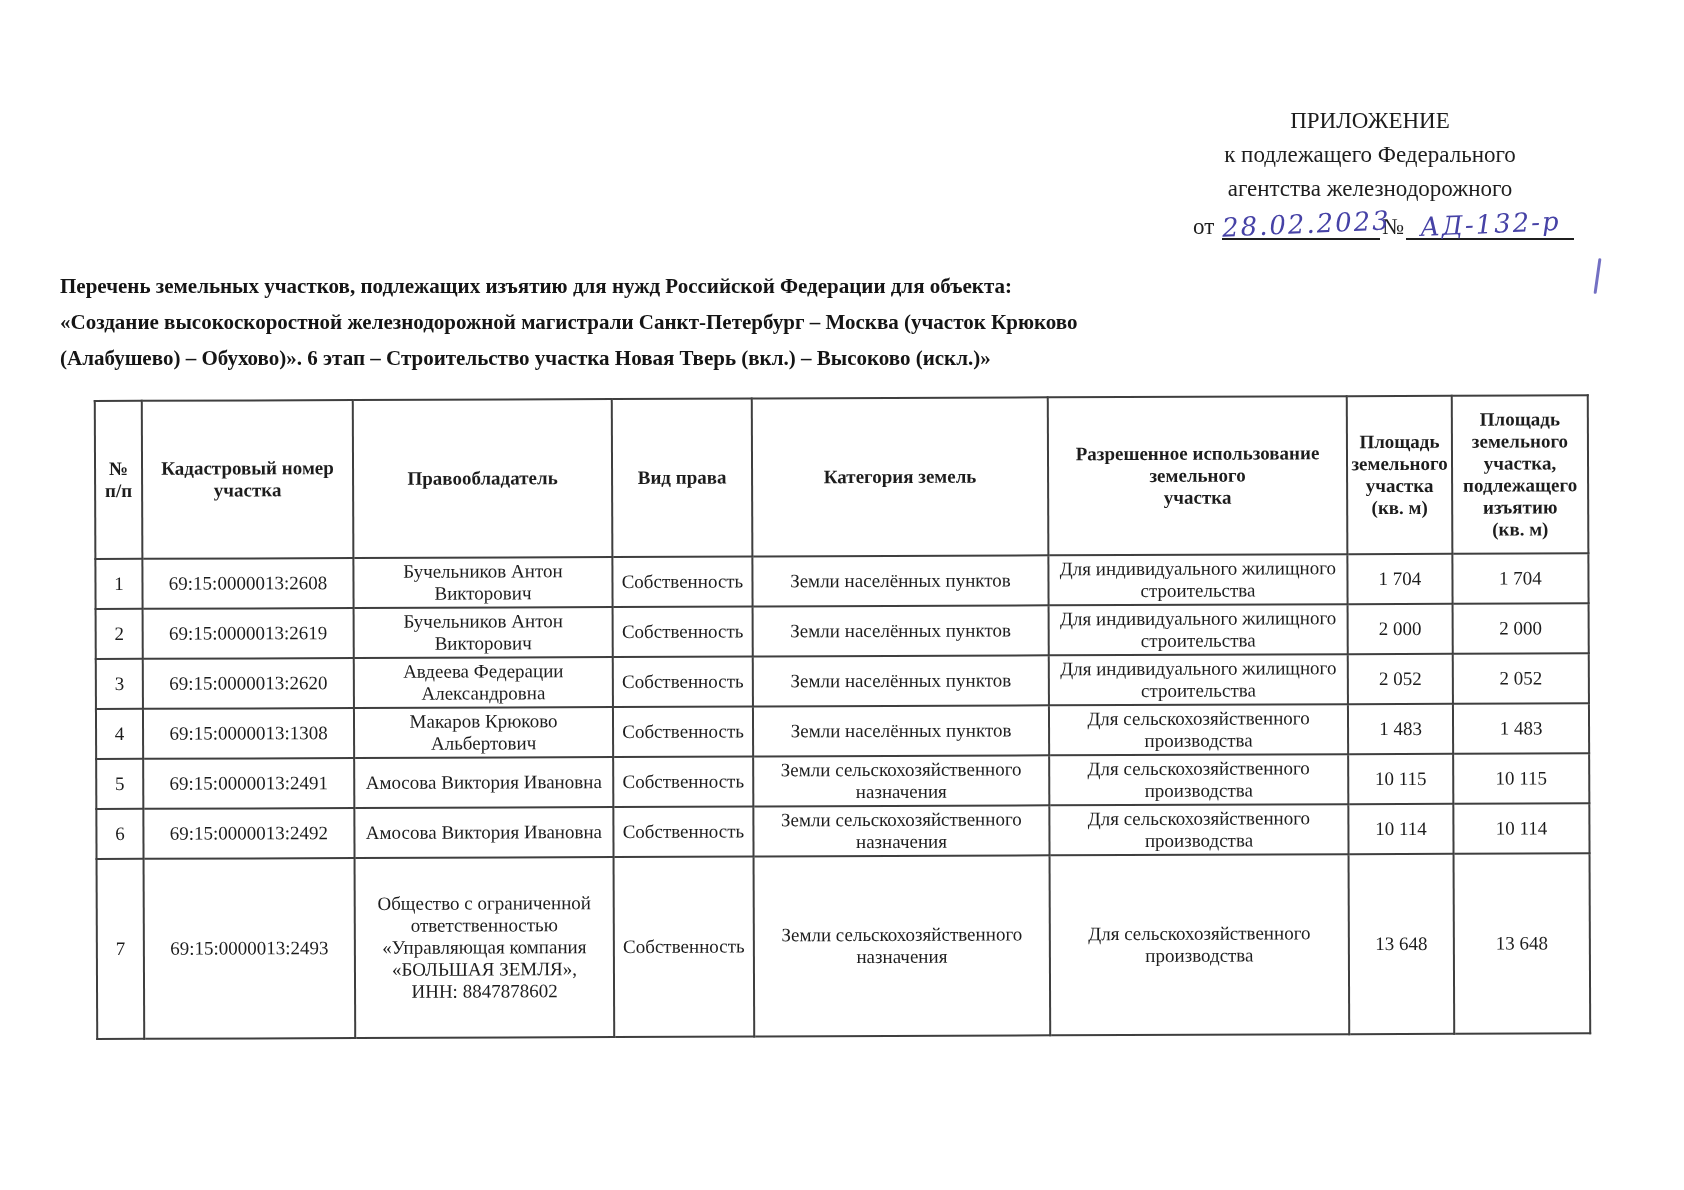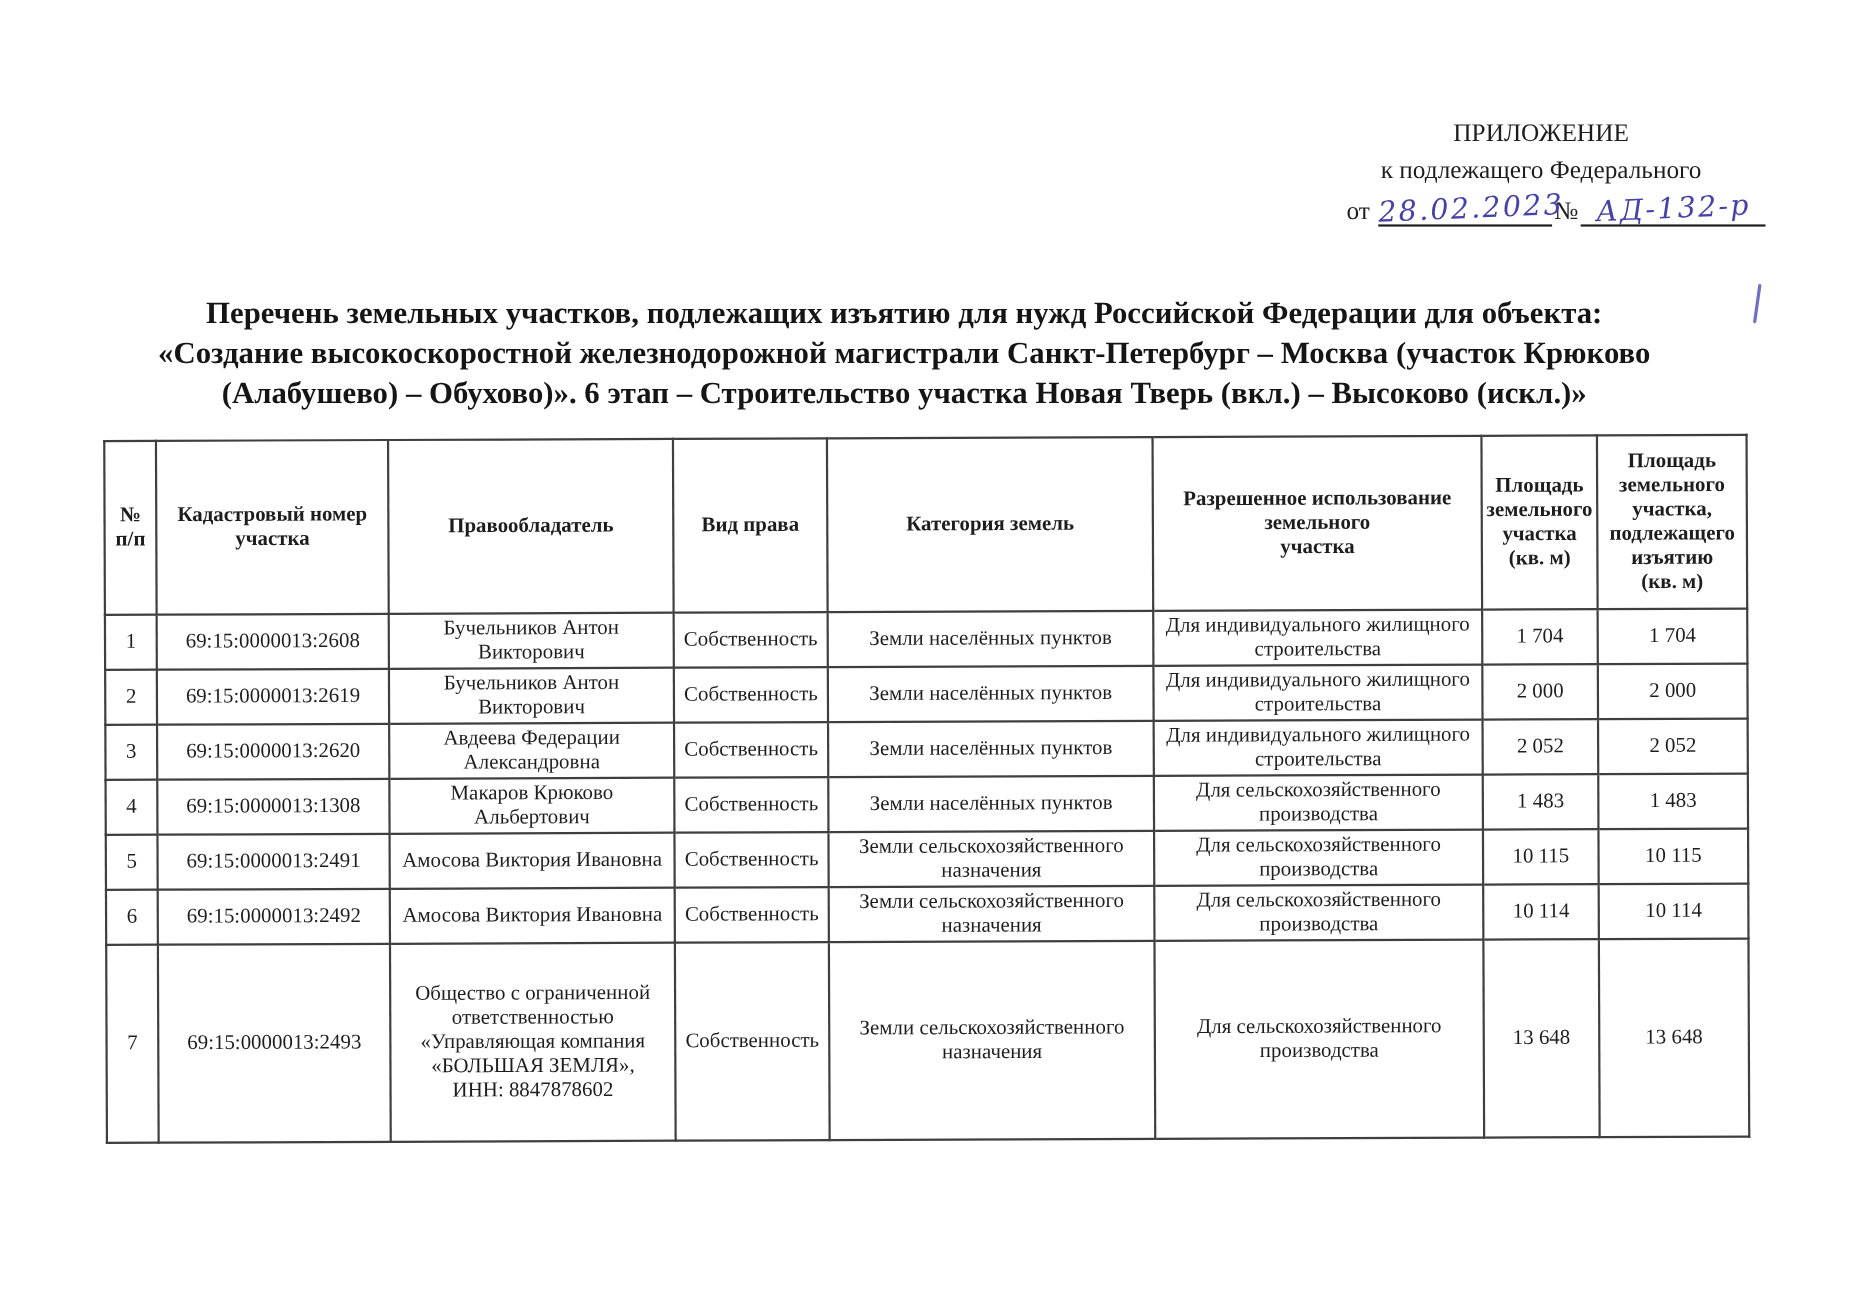--- a/index.html
+++ b/index.html
@@ -13,21 +13,21 @@
     height: 1190px;
     background: #ffffff;
     font-family: "Liberation Serif", "DejaVu Serif", serif;
     color: #1d1d1d;
     overflow: hidden;
   }
 
   
   .appendix {
     position: absolute;
-    left: 1126px;
+    left: 1095px;
     top: 104px;
     width: 550px;
     text-align: center;
     font-size: 23px;
     line-height: 34px;
     color: #1d1d1d;
   }
   .from-line {
     text-align: left;
     padding-left: 98px;
@@ -66,23 +66,22 @@
     border-radius: 2px;
     opacity: .85;
   }
 
   
   .doc-title {
     position: absolute;
     left: 60px;
     top: 268px;
     width: 1524px;
-    text-align: center;
     font-weight: bold;
-    font-size: 28px;
+    font-size: 21px;
     line-height: 36px;
     white-space: pre-line;
     color: #151515;
   }
 
   
   .land-table {
     position: absolute;
     left: 95px;
     top: 400px;
@@ -114,20 +113,21 @@
   tr.r-big  { height: 180px; }
 </style>
 </head>
 <body>
 
 <div class="page">
 
   <div class="appendix">
     <div>ПРИЛОЖЕНИЕ</div>
     <div>к подлежащего Федерального</div>
+    <div>агентства железнодорожного</div>
     <div class="from-line"><span>от</span> <span class="hw-slot slot-date"><span class="handwriting">28.02.2023</span></span><span>№</span><span class="hw-slot slot-num"><span class="handwriting">АД-132-р</span></span></div>
   </div>
 
   <div class="pen-mark"></div>
 
   <div class="doc-title">Перечень земельных участков, подлежащих изъятию для нужд Российской Федерации для объекта:
 «Создание высокоскоростной железнодорожной магистрали Санкт-Петербург – Москва (участок Крюково
 (Алабушево) – Обухово)». 6 этап – Строительство участка Новая Тверь (вкл.) – Высоково (искл.)»</div>
 
   <table class="land-table">

